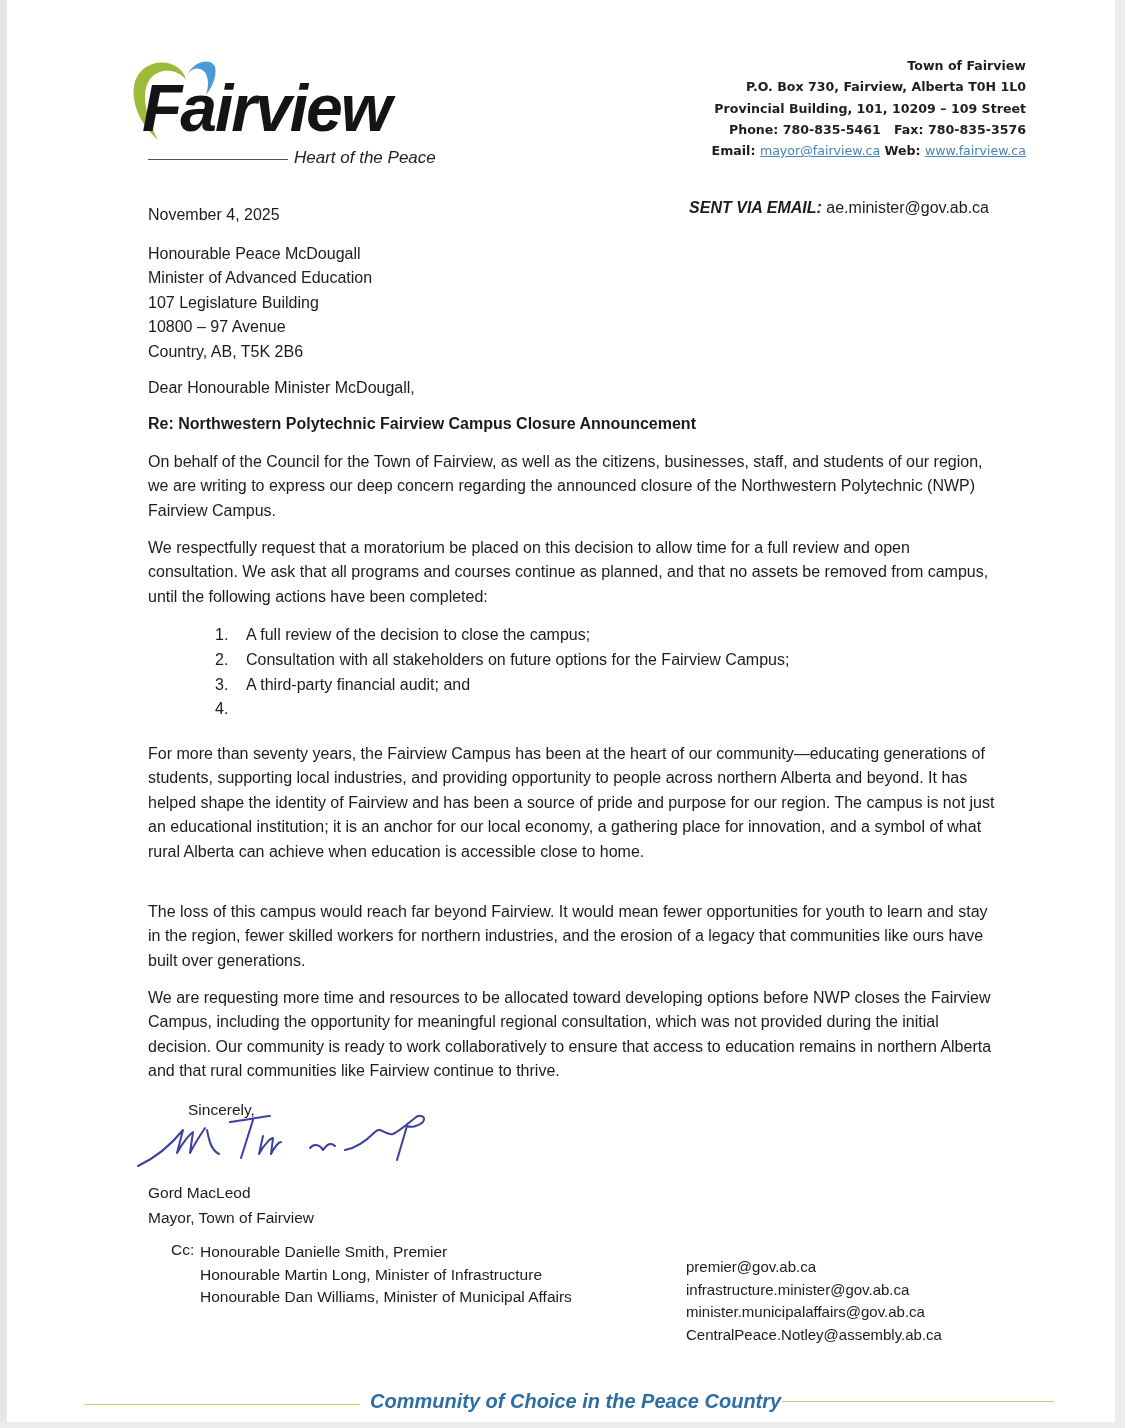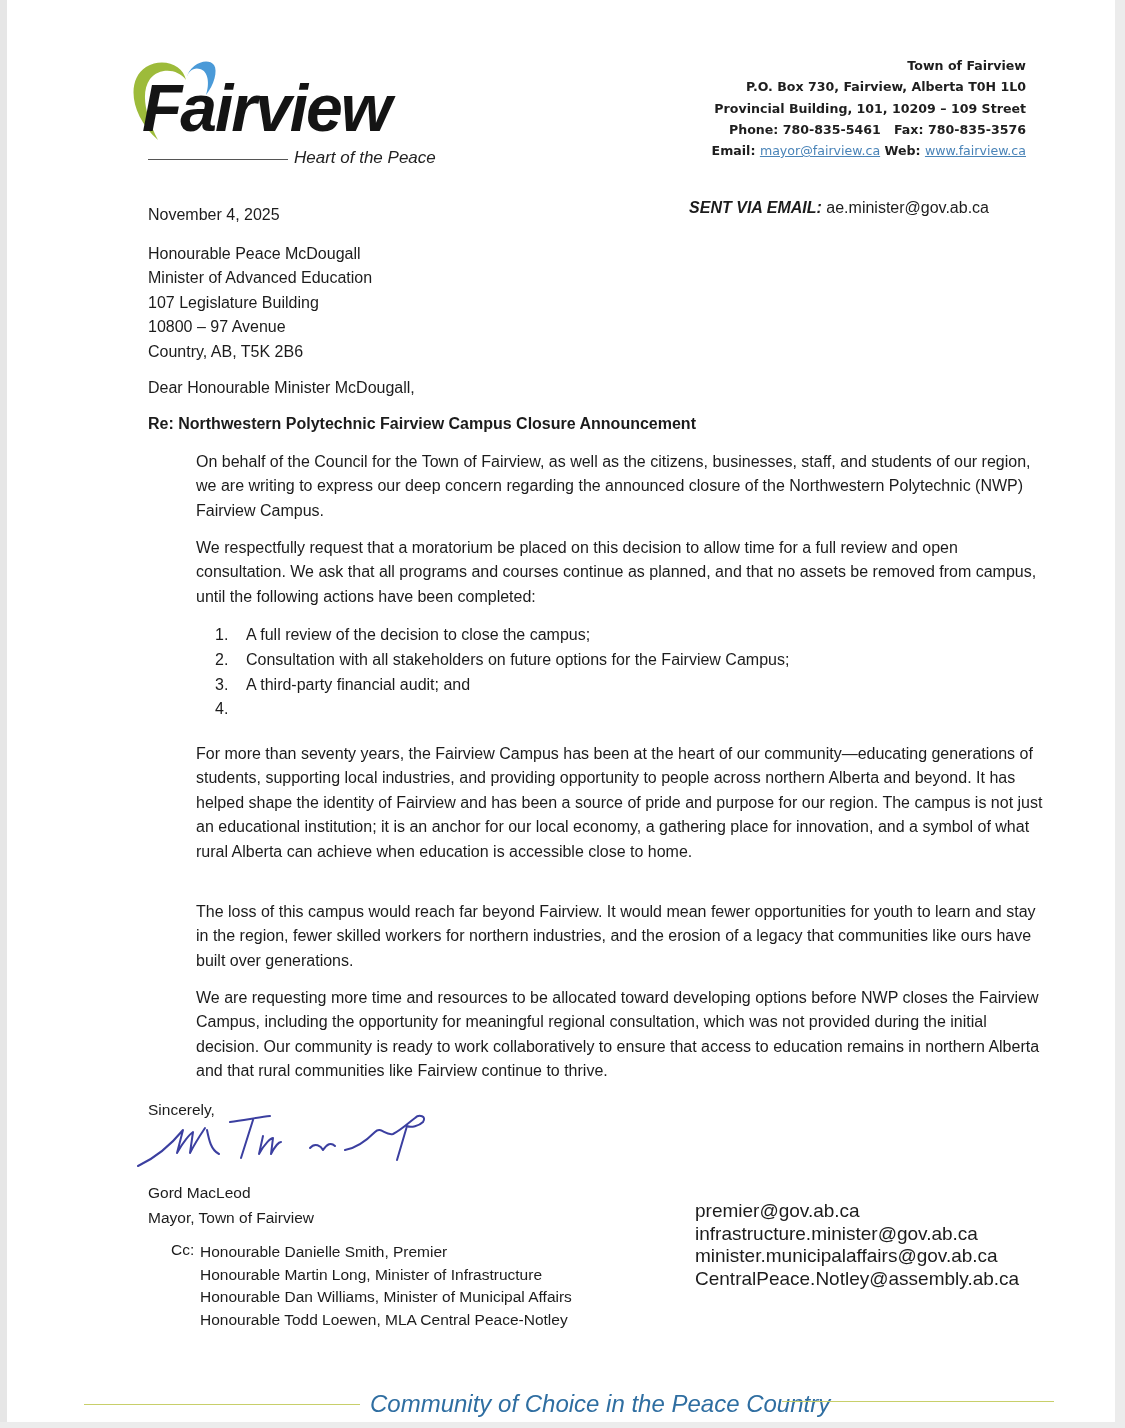--- a/index.html
+++ b/index.html
@@ -36,43 +36,43 @@
   .letterhead a { color: #4a84b8; font-weight: normal; text-decoration: underline; }
 
   
   .t { position: absolute; left: 148px; font-size: 16px; line-height: 24.4px; color: #1c1c1c; }
   .date { top: 203px; }
   .sent { position: absolute; right: 136px; top: 199px; font-size: 16px; }
   .sent b { font-style: italic; font-weight: bold; }
   .addr { top: 242px; }
   .salut { top: 376px; }
   .re { top: 412px; font-weight: bold; }
-  .para { width: 850px; margin-left: 48px; }
+  .para { width: 850px; }
   .p1 { top: 450px; }
   .p2 { top: 536px; }
   .list { position: absolute; left: 215px; top: 623px; font-size: 16px; line-height: 24.8px; margin: 0; padding: 0; list-style: none; }
   .list li { position: relative; padding-left: 31px; }
   .list .num { position: absolute; left: 0; }
   .p3 { top: 742px; }
   .p4 { top: 900px; }
   .p5 { top: 986px; }
-  .sincerely { top: 1098px; font-size: 15.5px; }
+  .sincerely { top: 1098px; font-size: 15.5px; margin-left: 40px; }
   .signature { position: absolute; left: 135px; top: 1108px; }
   .signer { top: 1180px; font-size: 15.5px; line-height: 25px; }
 
   .cc-label { position: absolute; left: 148px; top: 1241px; font-size: 15.5px; margin-left: 23px; }
   .cc-names { position: absolute; left: 200px; top: 1241px; font-size: 15.5px; line-height: 22.5px; }
-  .cc-emails { position: absolute; left: 686px; top: 1200px; font-size: 19px; line-height: 22.5px; margin-left: 9px; }
+  .cc-emails { position: absolute; left: 686px; top: 1256px; font-size: 15px; line-height: 22.5px; }
 
   
   .footer-line-left { position: absolute; left: 84px; top: 1404px; width: 276px; border-top: 1.5px solid #c8cf6a; }
   .footer-line-right { position: absolute; left: 782px; top: 1401px; width: 272px; border-top: 1.5px solid #c8cf6a; }
   .footer-tag {
     position: absolute; left: 370px; top: 1390px;
-    font-style: italic; font-size: 24px; color: #2f6ea1;
+    font-style: italic; font-size: 20px; color: #2f6ea1; font-weight: bold;
   }
 </style>
 </head>
 <body>
 
 <div class="edge-left"></div>
 <div class="edge-right"></div>
 <div class="edge-bottom"></div>
 
 <div class="logo">
@@ -150,21 +150,20 @@
 <div class="t signer">
   <div>Gord MacLeod</div>
   <div>Mayor, Town of Fairview</div>
 </div>
 
 <div class="cc-label">Cc:</div>
 <div class="cc-names">
   <div>Honourable Danielle Smith, Premier</div>
   <div>Honourable Martin Long, Minister of Infrastructure</div>
   <div>Honourable Dan Williams, Minister of Municipal Affairs</div>
-  <div>Honourable Todd Loewen, MLA Central Peace-Notley</div>
 </div>
 <div class="cc-emails">
   <div>premier@gov.ab.ca</div>
   <div>infrastructure.minister@gov.ab.ca</div>
   <div>minister.municipalaffairs@gov.ab.ca</div>
   <div>CentralPeace.Notley@assembly.ab.ca</div>
 </div>
 
 <div class="footer-line-left"></div>
 <div class="footer-tag">Community of Choice in the Peace Country</div>

